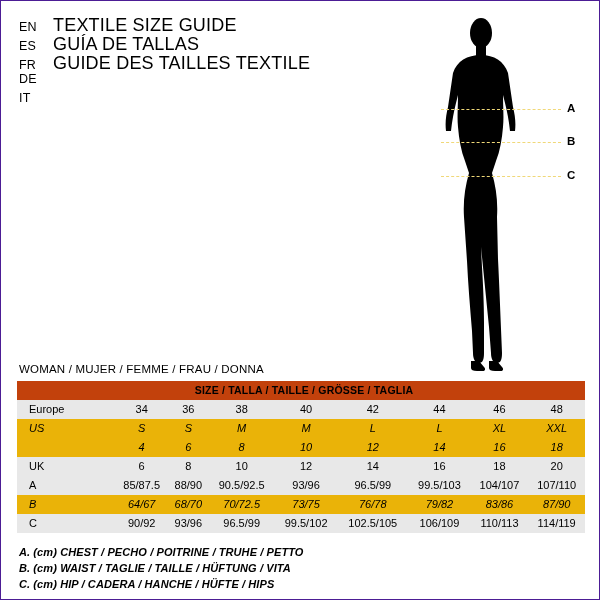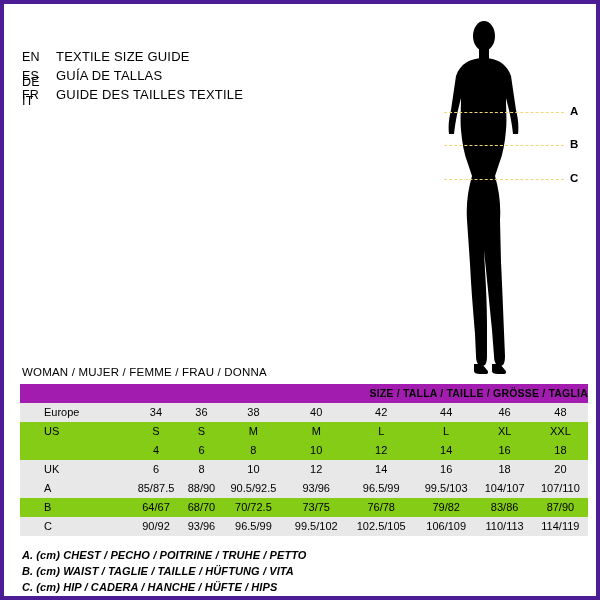--- a/index.html
+++ b/index.html
@@ -12,45 +12,44 @@
     background: #ffffff;
     font-family: "Liberation Sans", sans-serif;
     color: #000000;
     overflow: hidden;
   }
   .page {
     position: relative;
     width: 600px;
     height: 600px;
     box-sizing: border-box;
-    border: 4px solid #4c1d95;
+    border: 1px solid #4c1d95;
   }
 
   
   .lang-block {
     position: absolute;
     left: 18px;
     top: 14px;
     width: 330px;
   }
   .lang-row {
     display: flex;
     align-items: baseline;
     height: 19px;
   }
   .lang-code {
     width: 34px;
     font-size: 12.5px;
     letter-spacing: 0.2px;
   }
   .lang-title {
-    font-size: 13px;
+    font-size: 18px;
     letter-spacing: 0.2px;
     white-space: nowrap;
-    margin-top: 31px;
   }
 
   
   .figure-wrap {
     position: absolute;
     left: 400px;
     top: 10px;
     width: 190px;
     height: 360px;
   }
@@ -91,38 +90,39 @@
     font-size: 11px;
   }
   table.sizes th, table.sizes td {
     padding: 0;
     height: 19px;
     line-height: 19px;
     text-align: center;
     font-weight: normal;
   }
   table.sizes tr.hdr th {
-    background: #a21caf;
-    text-align: right;
+    background: #c2410c;
+    text-align: center;
     font-weight: bold;
     font-size: 10.5px;
     padding-left: 6px;
     letter-spacing: 0.2px;
   }
   table.sizes td.rowlabel, table.sizes th.rowlabel {
     text-align: left;
-    padding-left: 24px;
+    padding-left: 12px;
     width: 86px;
     font-size: 11px;
   }
   table.sizes tr.shade td {
     background: #e8e8e8;
   }
   table.sizes tr.plain td {
-    background: #84cc16;
+    background: #eab308;
+    font-style: italic;
   }
 
   
   .notes {
     position: absolute;
     left: 18px;
     top: 543px;
     width: 560px;
     font-style: italic;
   }

